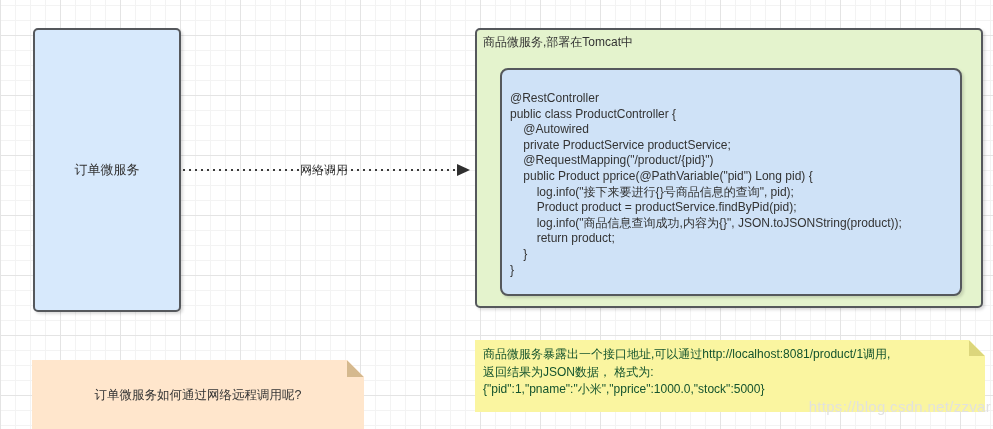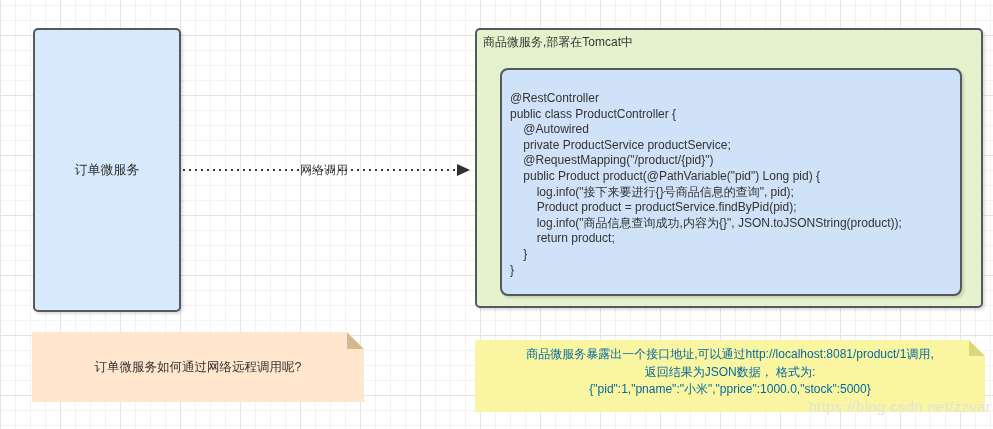--- a/index.html
+++ b/index.html
@@ -52,38 +52,38 @@
     padding:21px 8px;overflow:hidden;
   }
   .code-line{
     font-size:12px;line-height:15.6px;color:#333;white-space:pre;
   }
   
   .note{
     box-shadow:none;
   }
   #note-orange{
-    left:32px;top:332px;width:332px;height:70px;background:#ffe6cc;
+    left:32px;top:360px;width:332px;height:70px;background:#ffe6cc;
     clip-path:polygon(0 0, calc(100% - 17px) 0, 100% 17px, 100% 100%, 0 100%);
     display:flex;align-items:center;justify-content:center;
     font-size:12.5px;color:#333;text-align:center;
   }
   #note-yellow{
     left:475px;top:340px;width:510px;height:72px;background:#faf5a0;
     clip-path:polygon(0 0, calc(100% - 16px) 0, 100% 16px, 100% 100%, 0 100%);
     padding:6px 8px;
   }
   .note-fold{
     position:absolute;top:0;right:0;width:17px;height:17px;
     clip-path:polygon(0 0, 100% 100%, 0 100%);
   }
   #note-orange .note-fold{background:#d5b98e;}
   #note-yellow .note-fold{background:#dcd67c;width:16px;height:16px;}
   .yellow-line{
-    font-size:12px;line-height:17.5px;color:#0369a1;white-space:pre;text-align:center;
+    font-size:12px;line-height:17.5px;color:#14532d;white-space:pre;
   }
   
   #watermark{
     position:absolute;right:2px;top:398px;
     font-size:15px;color:rgba(224,224,224,0.95);
     letter-spacing:0.3px;white-space:nowrap;
   }
 </style>
 </head>
 <body>
@@ -101,21 +101,21 @@
   <div id="product-container" class="shape">
     <div id="product-title">商品微服务,部署在Tomcat中</div>
   </div>
 
   <div id="code-box" class="shape">
     <div class="code-line">@RestController</div>
     <div class="code-line">public class ProductController {</div>
     <div class="code-line">    @Autowired</div>
     <div class="code-line">    private ProductService productService;</div>
     <div class="code-line">    @RequestMapping("/product/{pid}")</div>
-    <div class="code-line">    public Product product(@PathVariable("pid") Long pid) {</div>
+    <div class="code-line">    public Product pprice(@PathVariable("pid") Long pid) {</div>
     <div class="code-line">        log.info("接下来要进行{}号商品信息的查询", pid);</div>
     <div class="code-line">        Product product = productService.findByPid(pid);</div>
     <div class="code-line">        log.info("商品信息查询成功,内容为{}", JSON.toJSONString(product));</div>
     <div class="code-line">        return product;</div>
     <div class="code-line">    }</div>
     <div class="code-line">}</div>
   </div>
 
   <div id="note-orange" class="shape note">
     <div class="note-fold"></div>

